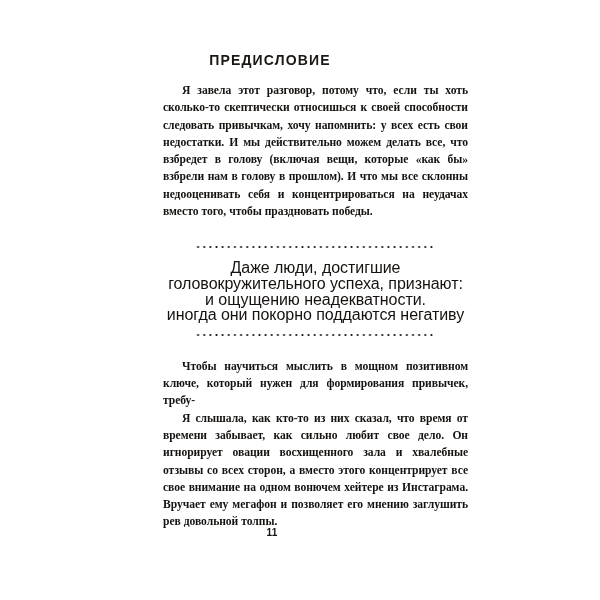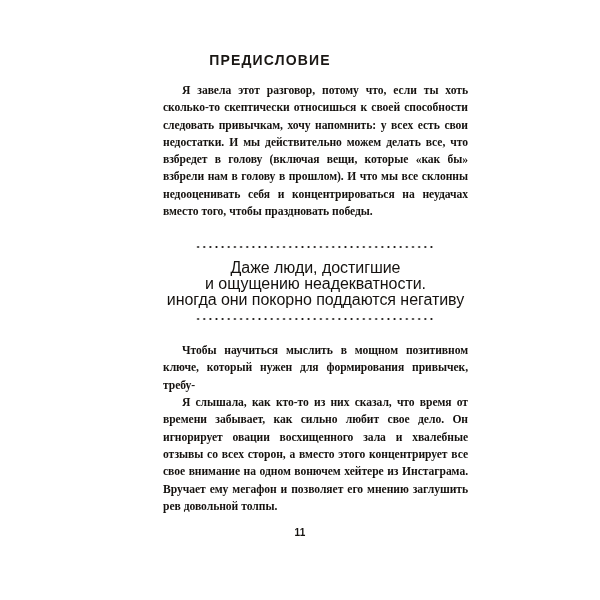--- a/index.html
+++ b/index.html
@@ -95,40 +95,40 @@
     position: absolute;
     top: 527px;
     left: 0;
     width: 544px;
     text-align: center;
     font-family: "Liberation Sans", "DejaVu Sans", sans-serif;
     font-weight: bold;
     font-size: 10px;
     color: #15120f;
     letter-spacing: 0.3px;
-    padding-left: 28px;
   }
 </style>
 </head>
 <body>
 
 <div class="page">
 
   <div class="running-head">ПРЕДИСЛОВИЕ</div>
 
   <div class="column">
 
     <p class="body-par">Я завела этот разговор, потому что, если ты хоть сколько-то скептически относишься к своей способности следовать привычкам, хочу напомнить: у всех есть свои недостатки. И мы действительно можем делать все, что взбредет в голову (включая вещи, которые «как бы» взбрели нам в голову в прошлом). И что мы все склонны недооценивать себя и концентрироваться на неудачах вместо того, чтобы праздновать победы.</p>
 
     <div class="gap-before-quote"></div>
 
     <div class="pullquote">
       <div class="rule-dotted"></div>
       <div class="pullquote-text">
         <span class="qline">Даже люди, достигшие</span>
+        <span class="qline">головокружительного успеха, признают:</span>
         <span class="qline">и ощущению неадекватности.</span>
         <span class="qline">иногда они покорно поддаются негативу</span>
       </div>
       <div class="rule-dotted"></div>
     </div>
 
     <div class="gap-after-quote"></div>
 
     <p class="body-par last-line-natural">Чтобы научиться мыслить в мощном позитивном ключе, который нужен для формирования привычек, требу-</p>
 

